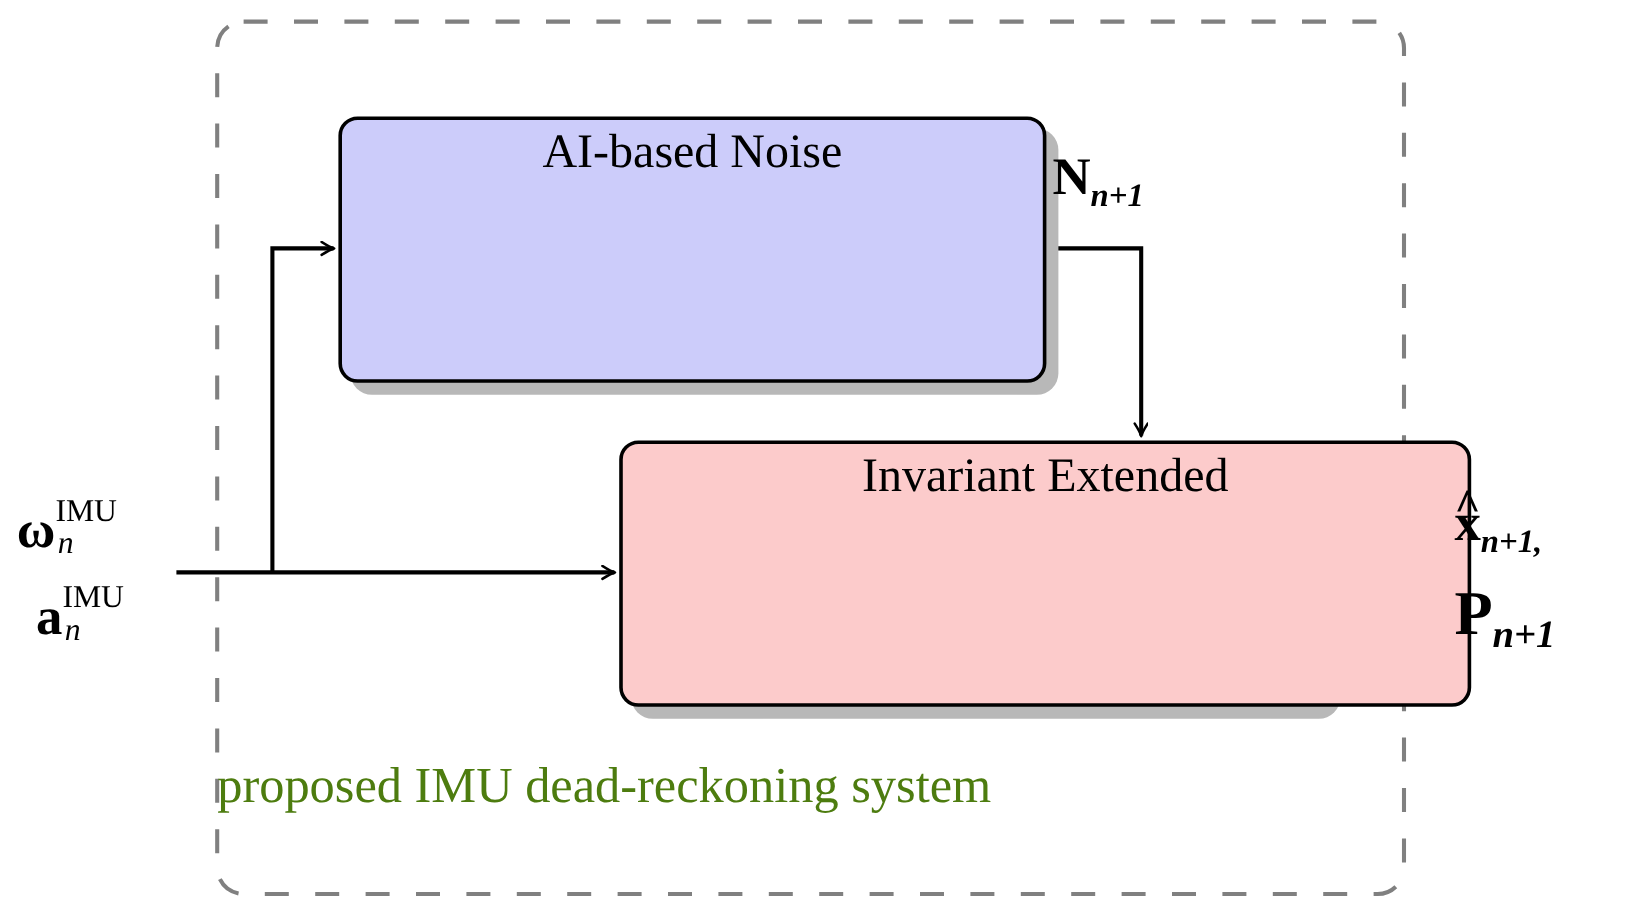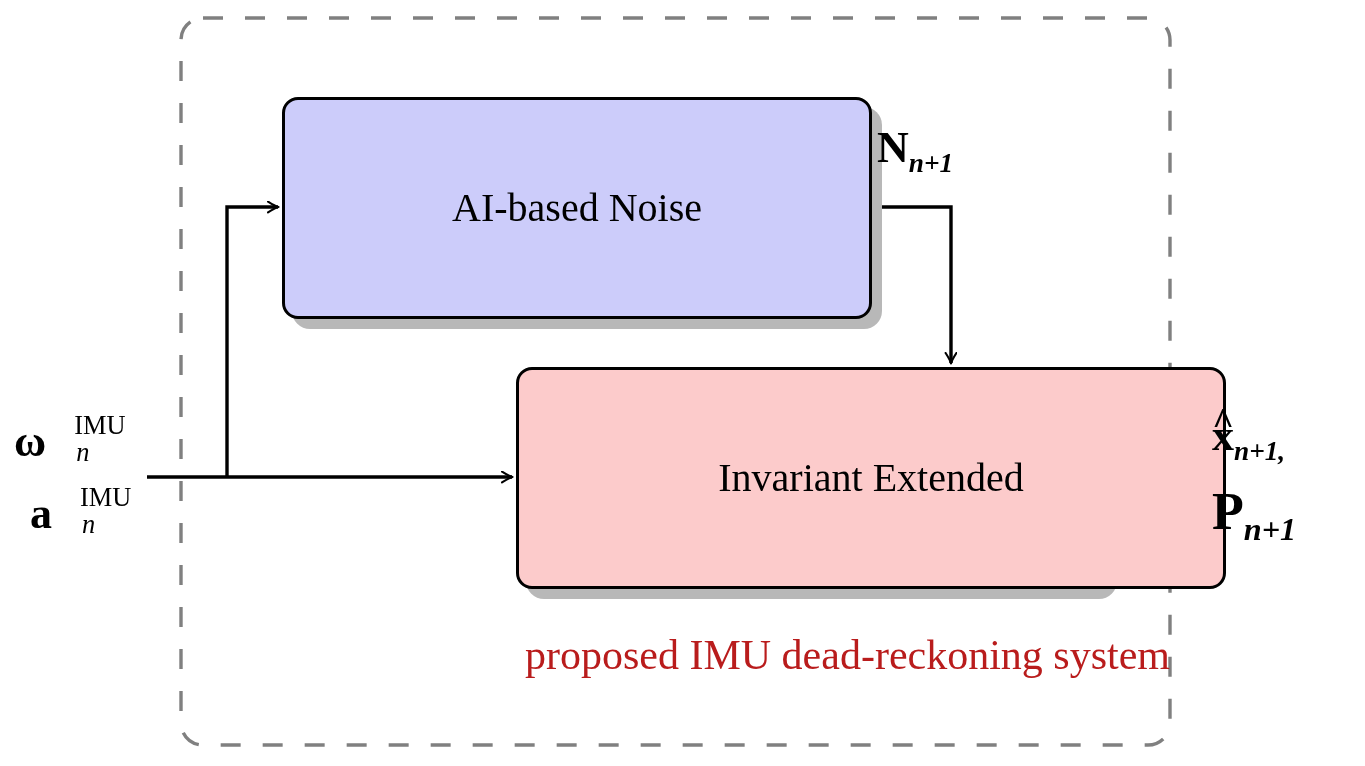--- a/index.html
+++ b/index.html
@@ -29,21 +29,20 @@
 
   
   .block {
     position: absolute;
     box-sizing: border-box;
     border: 3px solid #000000;
     border-radius: 16px;
     display: flex;
     flex-direction: column;
     align-items: center;
-    justify-content: center;
     text-align: center;
     color: #000000;
     line-height: 1.28;
     font-size: 40px;
   }
   .shadow {
     position: absolute;
     background: #b8b8b8;
     border-radius: 18px;
   }
@@ -91,21 +90,20 @@
     vertical-align: sub;
     font-style: italic;
     font-weight: bold;
   }
   .supsub {
     display: inline-block;
     vertical-align: -0.18em;
     text-align: left;
     font-size: 0.60em;
     line-height: 1.02;
-    margin-left: 28px;
   }
   .supsub .u { display: block; font-style: normal; font-weight: normal; }
   .supsub .d { display: block; font-style: italic; font-weight: normal; padding-left: 2px;}
 
   #label-omega {
     left: 14px;
     top: 412px;
     font-size: 44px;
     font-weight: bold;
   }
@@ -145,23 +143,23 @@
     font-size: 0.85em;
     font-weight: bold;
   }
 
   
   #caption {
     position: absolute;
     left: 181px;
     top: 631px;
     width: 989px;
-    text-align: right;
+    text-align: left;
     font-size: 42px;
-    color: #b91c1c;
+    color: #4d7c0f;
     white-space: nowrap;
   }
 </style>
 </head>
 <body>
 
 <div id="canvas">
 
   <svg class="layer" viewBox="0 0 1365 766">
     <defs>

